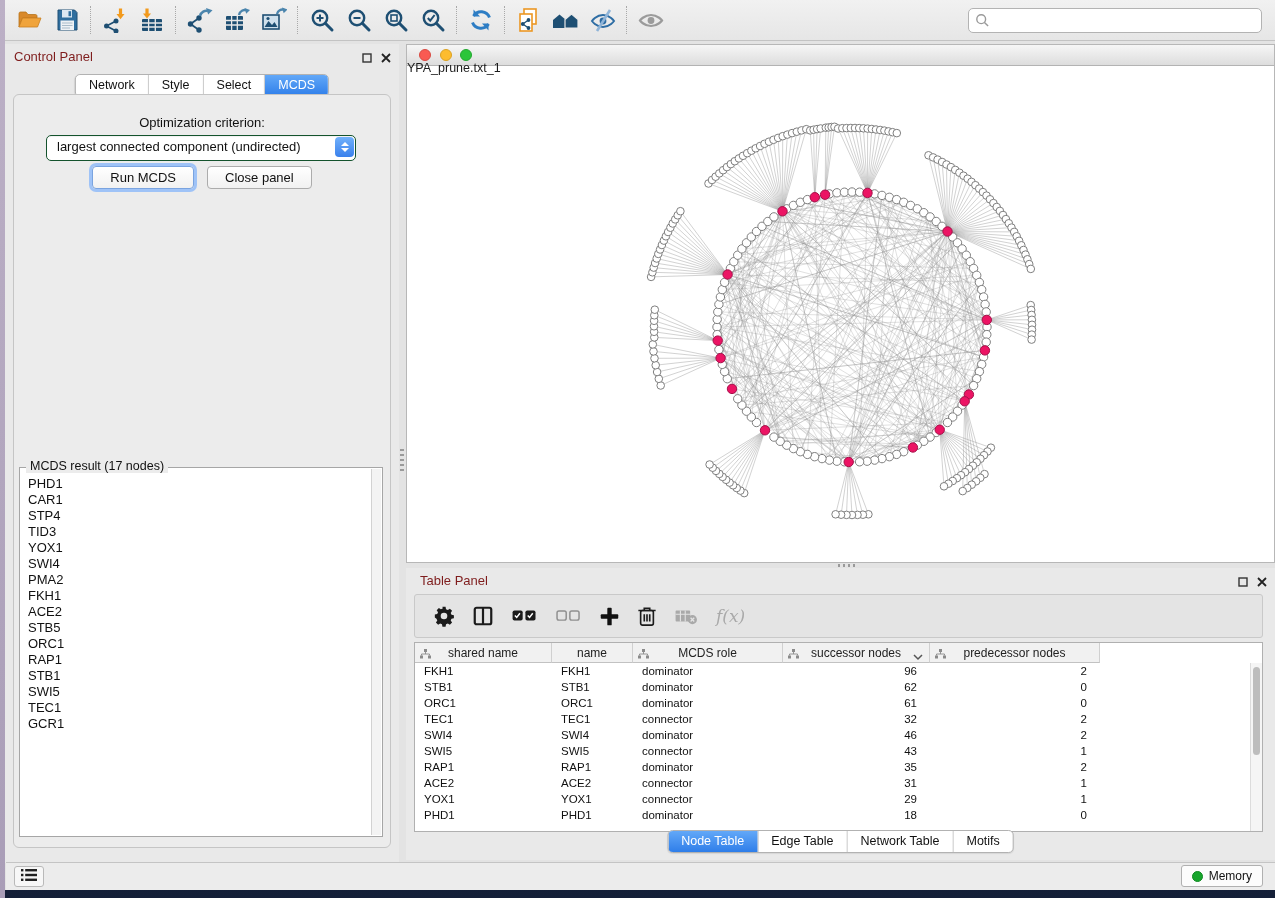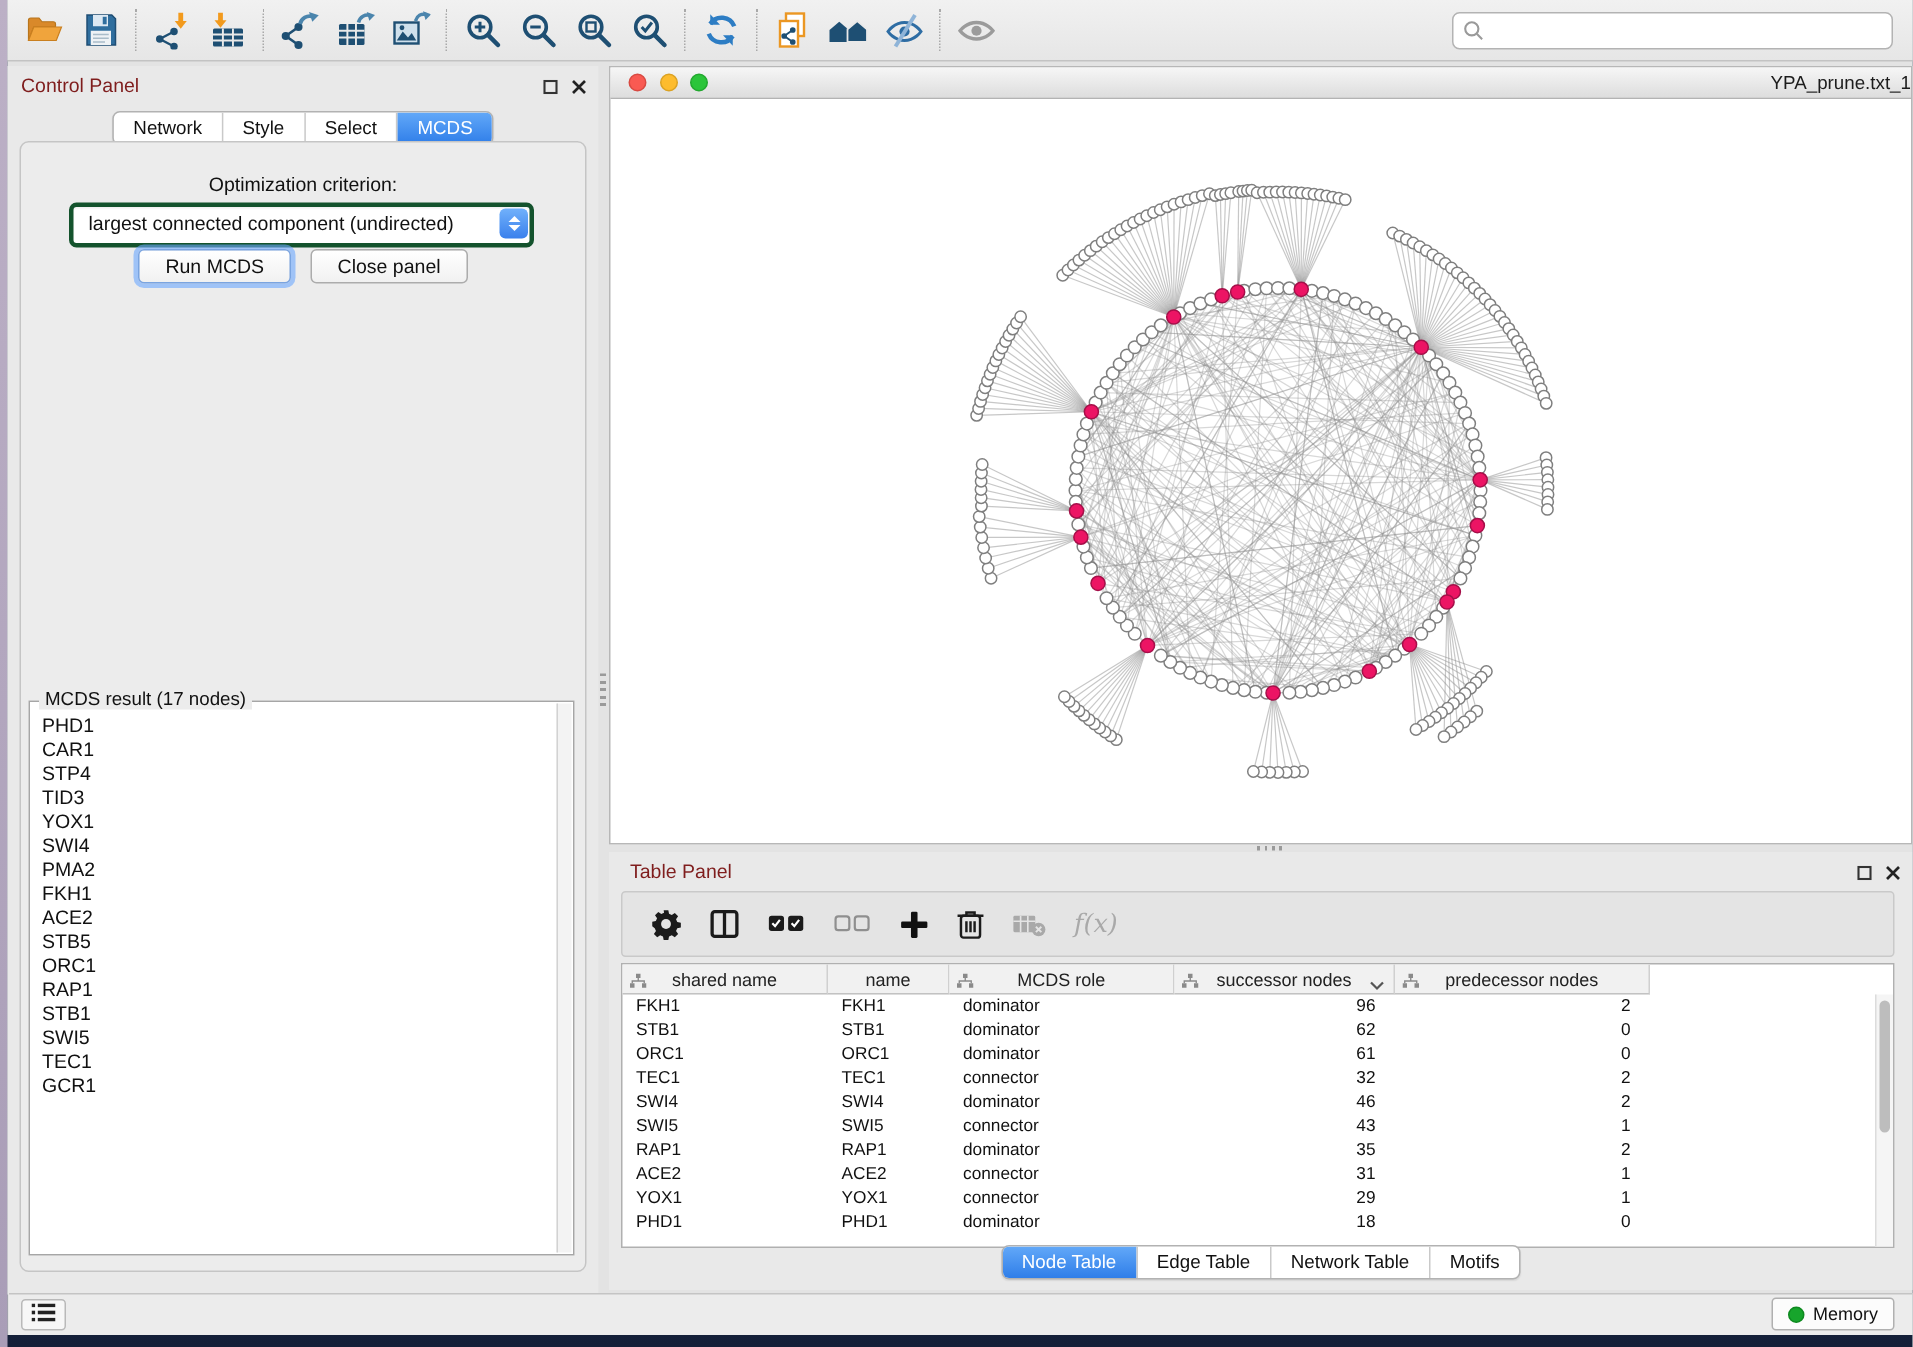--- a/index.html
+++ b/index.html
@@ -30,21 +30,21 @@
   .seg{display:inline-flex;background:#fff;border:1px solid #b2b2b2;border-radius:5px;overflow:hidden;
     font-size:12.5px;color:#111;box-shadow:0 1px 1px rgba(0,0,0,.08);}
   .seg>div{padding:2px 13px;line-height:17px;border-left:1px solid #c9c9c9;white-space:nowrap;}
   .seg>div:first-child{border-left:none;}
   .seg>div.sel{background:linear-gradient(#62a8f8,#2f7ee9);color:#fff;}
   .cp-tabs{position:absolute;left:50%;transform:translateX(-50%);top:30px;}
   .cp-box{position:absolute;left:8px;right:8px;top:50px;bottom:15px;background:#ececec;
     border:1px solid #c5c5c5;border-radius:6px;}
   .opt-label{position:absolute;top:20px;left:0;right:0;text-align:center;font-size:13px;color:#111;}
   .dropdown{position:absolute;left:32px;right:34px;top:40px;height:24px;background:#fff;
-    border:3px solid #14532d;border-radius:5px;font-size:13px;color:#111;line-height:22px;padding-left:10px;
+    border:1px solid #14532d;border-radius:5px;font-size:13px;color:#111;line-height:22px;padding-left:10px;
     box-shadow:inset 0 1px 1px rgba(0,0,0,.06);}
   .stepper{position:absolute;right:1px;top:1px;width:19px;height:20px;border-radius:4px;
     background:linear-gradient(#71b1fb,#3a80ec);display:flex;flex-direction:column;align-items:center;justify-content:center;gap:2px;}
   .stepper i{display:block;width:0;height:0;border-left:4px solid transparent;border-right:4px solid transparent;}
   .stepper .up{border-bottom:4px solid #fff;}
   .stepper .dn{border-top:4px solid #fff;}
   .btnrow{position:absolute;left:0;right:0;top:71px;display:flex;justify-content:center;gap:13px;}
   .mbtn{height:23px;padding:0 17px;font-size:13px;color:#111;border:1px solid #acacac;border-radius:4px;
     background:linear-gradient(#ffffff,#f1f1f1);font-family:Liberation Sans, sans-serif;}
   .mbtn.focusring{box-shadow:0 0 0 3px rgba(108,168,255,.6);border-color:#7aa4e0;}
@@ -63,21 +63,21 @@
 
   
   .netpanel{position:absolute;left:401px;top:44px;width:869px;height:519px;background:#fff;
     border:1px solid #b7b7b7;box-sizing:border-box;}
   .nettitle{position:absolute;left:0;right:0;top:0;height:20px;
     background:linear-gradient(#f6f6f6,#dddddd);border-bottom:1px solid #b3b3b3;}
   .tl{position:absolute;top:4px;width:12px;height:12px;border-radius:50%;box-sizing:border-box;}
   .tl.red{left:12px;background:#f95a52;border:1px solid #d84a42;}
   .tl.yellow{left:33px;background:#fdbc2e;border:1px solid #dba223;}
   .tl.green{left:53px;background:#2bc53a;border:1px solid #22a82f;}
-  .ntext{position:absolute;left:0;right:0;top:3px;text-align:right;font-size:12.5px;color:#1c1c1c;}
+  .ntext{position:absolute;left:0;right:0;top:16px;text-align:left;font-size:12.5px;color:#1c1c1c;}
   #netsvg{position:absolute;left:0;top:20px;display:block;}
 
   
   .tablepanel{position:absolute;left:401px;top:568px;width:869px;height:292px;background:#e9e9e9;}
   .ttoolbar{position:absolute;left:8px;right:12px;top:26px;height:44px;background:#e4e4e4;
     border:1px solid #c9c9c9;border-radius:3px;display:flex;align-items:center;gap:17px;padding-left:18px;box-sizing:border-box;}
   .tibtn{border:none;background:transparent;padding:0;display:flex;align-items:center;justify-content:center;height:30px;}
   .fx{font-family:"DejaVu Serif",serif;font-style:italic;font-size:17px;color:#a9a9a9;}
   .tablewrap{position:absolute;left:8px;right:12px;top:74px;bottom:28px;background:#fff;border:1px solid #b0b0b0;}
   .thead{position:absolute;left:0;top:0;height:20px;display:flex;font-size:12px;color:#222;}

